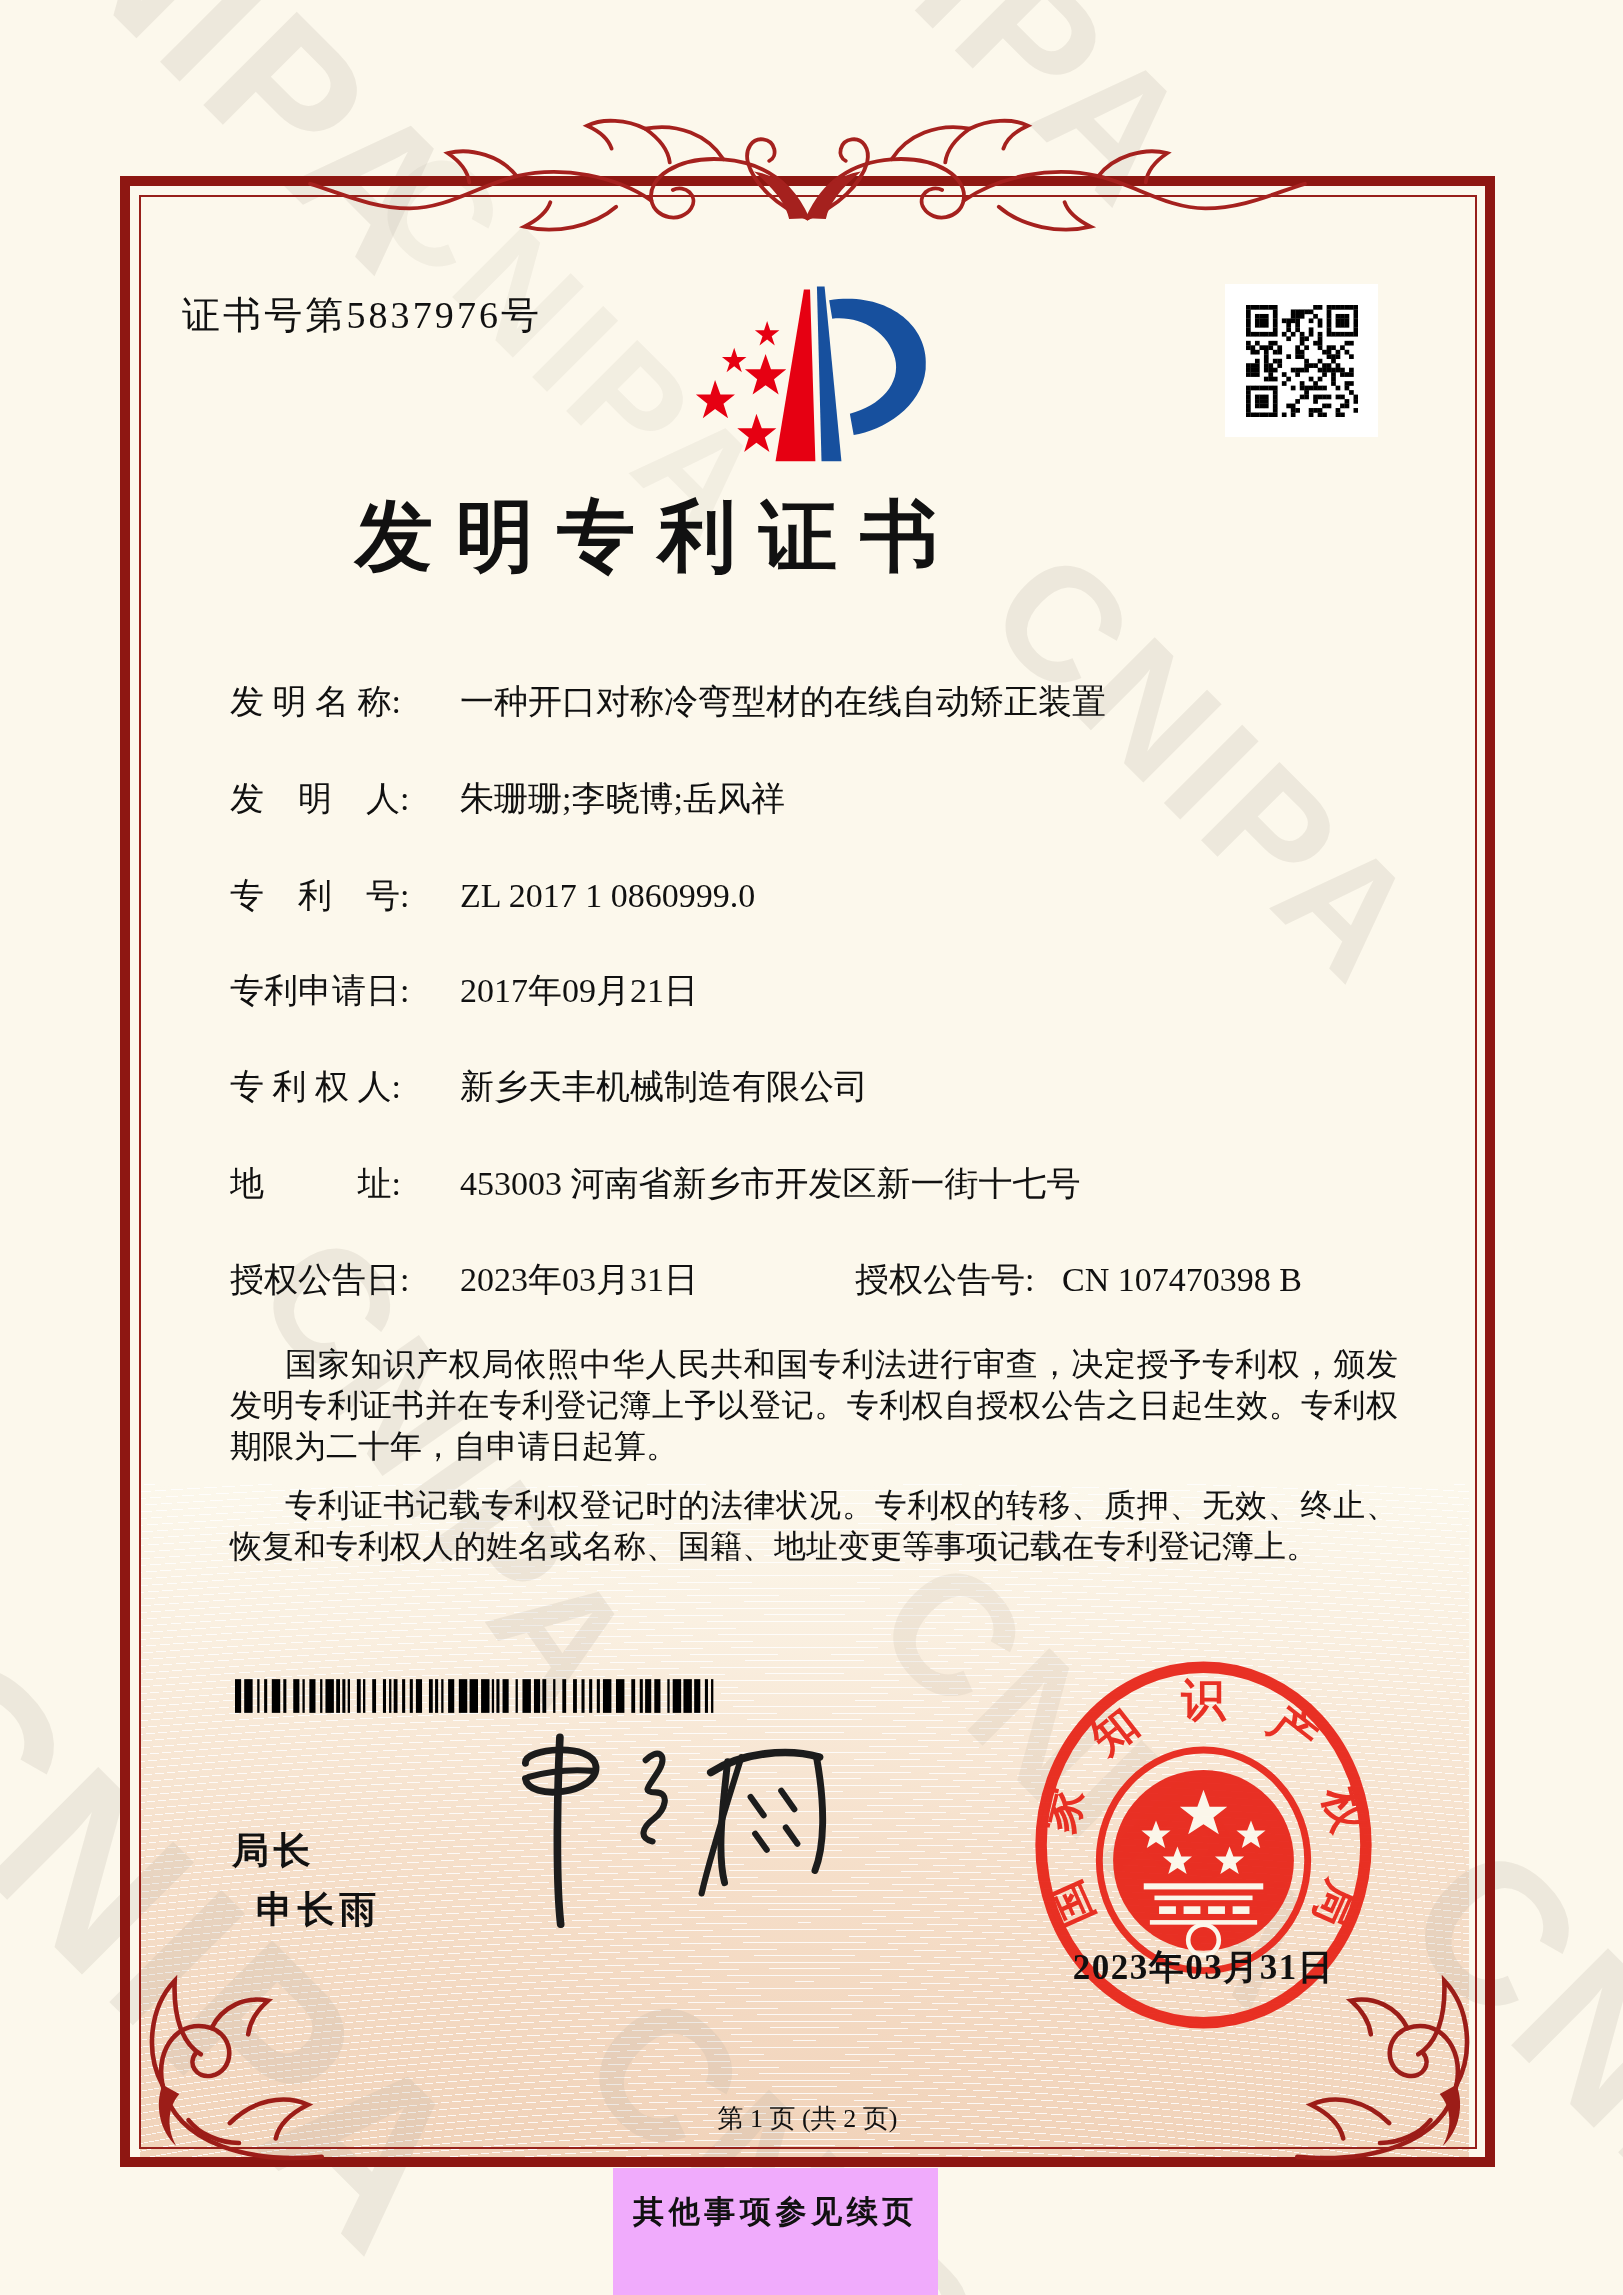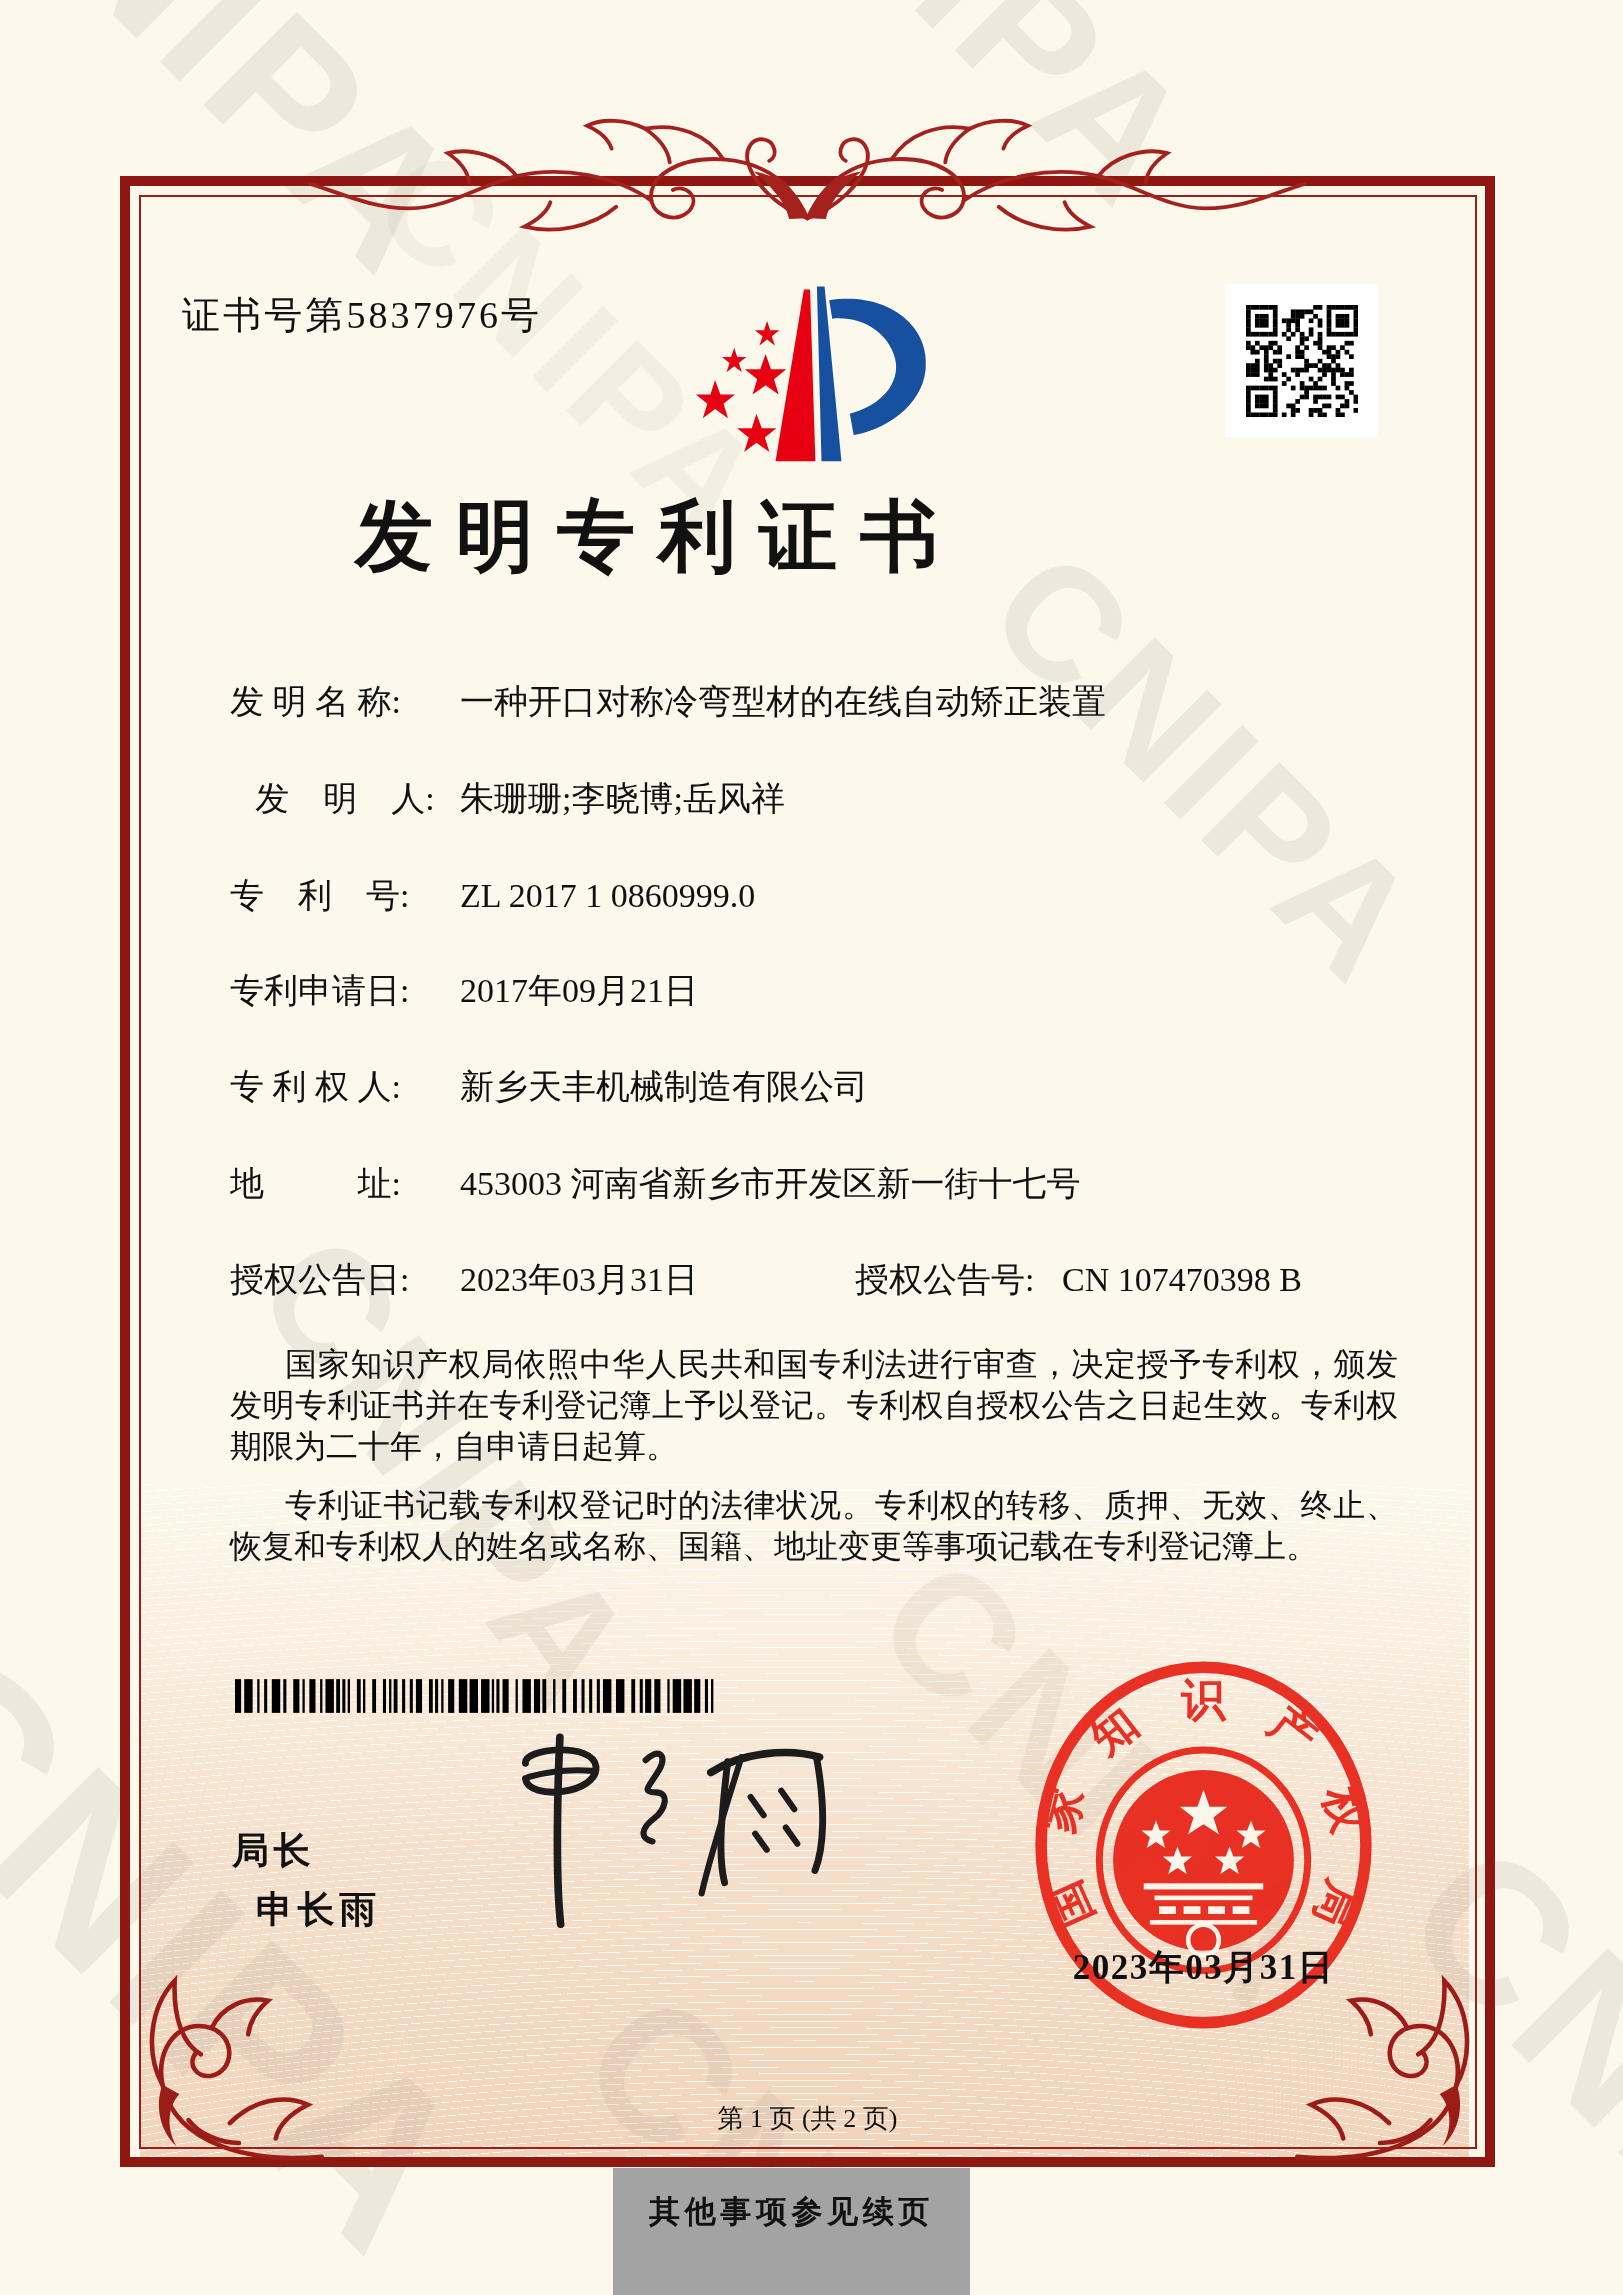--- a/index.html
+++ b/index.html
@@ -102,21 +102,21 @@
     position:absolute; left:1035px; top:1944px; width:337px;
     text-align:center; font-size:35px; font-weight:600;
     z-index:10; letter-spacing:1.5px;
   }
   .page-number{
     position:absolute; left:120px; top:2101px; width:1375px;
     text-align:center; font-size:26px; z-index:7;
   }
   .footer-box{
     position:absolute; left:613px; top:2168px;
-    width:325px; height:127px; background:#a3a3a3; z-index:7;padding-left:32px;
+    width:325px; height:127px; background:#f0abfc; z-index:7;
   }
   .footer-note{
     position:absolute; left:0; top:23px; width:100%;
     text-align:center; font-size:31px; letter-spacing:4.6px; font-weight:600;
   }
 </style>
 </head>
 <body>
 
 <div class="page">
@@ -466,21 +466,21 @@
         <rect x="35.04" y="128.48" width="6.14" height="6.14" fill="#000"></rect>
         <rect x="35.04" y="134.32" width="6.14" height="6.14" fill="#000"></rect>
         <rect x="35.04" y="140.16" width="6.14" height="6.14" fill="#000"></rect>
       </svg>
   </div>
 
   <div class="title">发明专利证书</div>
 
   <div class="fields">
     <div class="frow" style="top:679px;"><span class="flabel">发 明 名 称:</span><span class="fvalue">一种开口对称冷弯型材的在线自动矫正装置</span></div>
-    <div class="frow" style="top:776px;text-align:center;"><span class="flabel">发    明    人:</span><span class="fvalue">朱珊珊;李晓博;岳风祥</span></div>
+    <div class="frow" style="top:776px;"><span class="flabel">发    明    人:</span><span class="fvalue">朱珊珊;李晓博;岳风祥</span></div>
     <div class="frow" style="top:873px;"><span class="flabel">专    利    号:</span><span class="fvalue">ZL 2017 1 0860999.0</span></div>
     <div class="frow" style="top:968px;"><span class="flabel">专利申请日:</span><span class="fvalue">2017年09月21日</span></div>
     <div class="frow" style="top:1064px;"><span class="flabel">专 利 权 人:</span><span class="fvalue">新乡天丰机械制造有限公司</span></div>
     <div class="frow" style="top:1161px;"><span class="flabel">地           址:</span><span class="fvalue">453003 河南省新乡市开发区新一街十七号</span></div>
     <div class="frow" style="top:1257px;"><span class="flabel">授权公告日:</span><span class="fvalue">2023年03月31日</span></div>
   </div>
   <div class="grant-no">
     <span class="flabel" style="min-width:207px;">授权公告号:</span><span class="fvalue">CN 107470398 B</span>
   </div>
 

